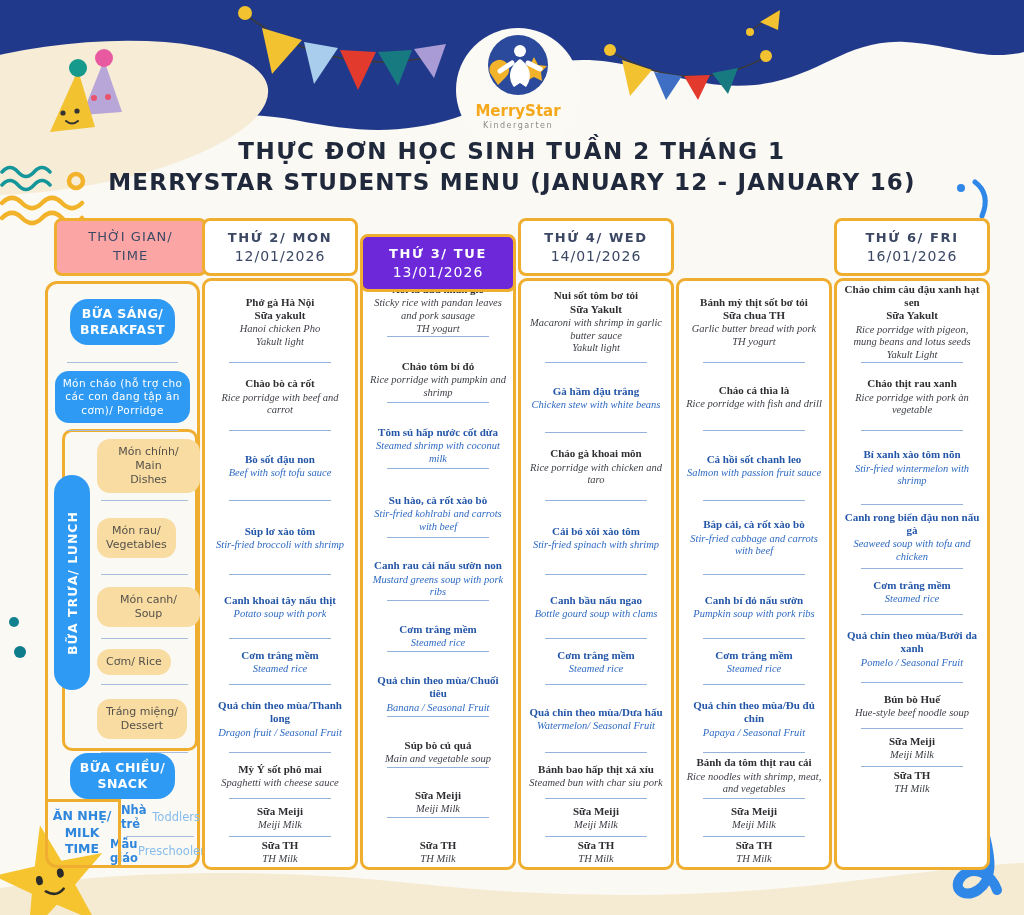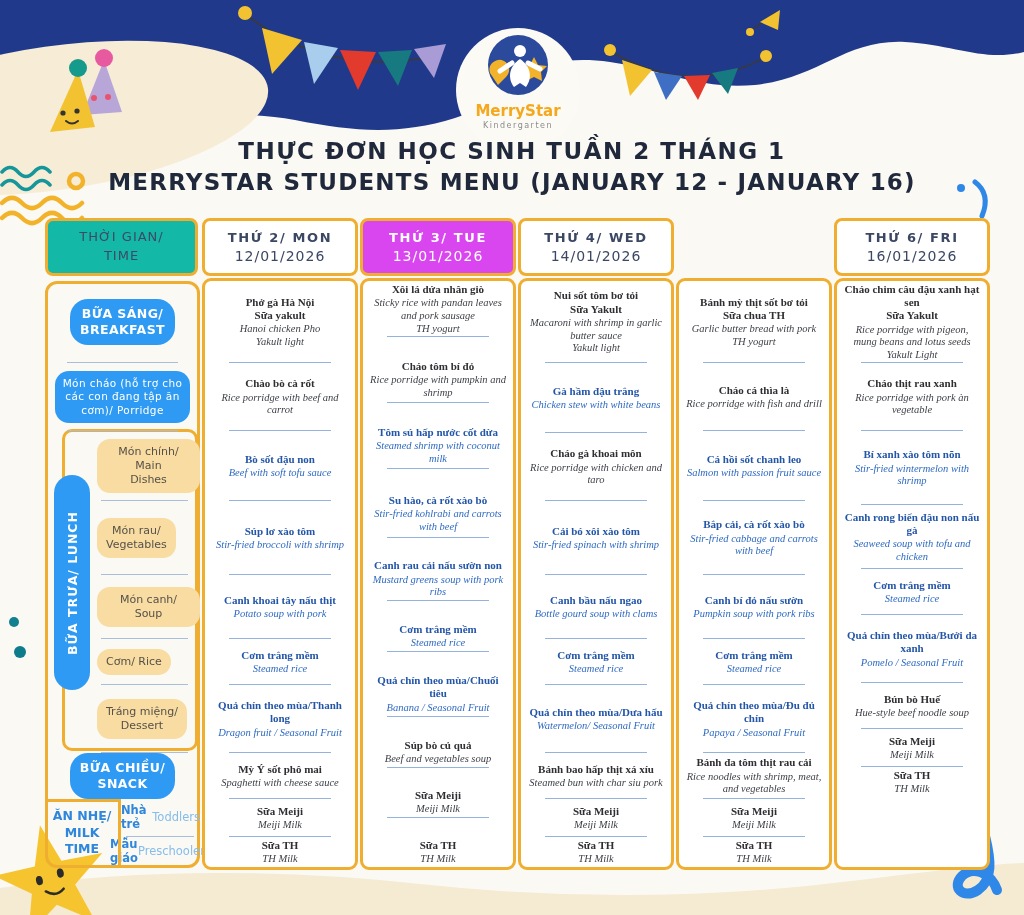--- a/index.html
+++ b/index.html
@@ -14,23 +14,23 @@
   
   .logo{position:absolute;left:458px;top:34px;width:120px;text-align:center;z-index:2;}
   .logo .lname{font:700 15px/1.1 "DejaVu Sans",sans-serif;color:#f5a81c;margin-top:3px;}
   .logo .lsub{font:400 8px/1.4 "DejaVu Sans",sans-serif;color:#8b8b8b;letter-spacing:1.5px;}
 
   
   .hdr{position:absolute;top:218px;height:58px;box-sizing:border-box;border:3px solid #efae2f;border-radius:8px;
        display:flex;flex-direction:column;justify-content:center;align-items:center;background:#fff;z-index:3;text-align:center;}
   .hdr .l1{font:700 13px/1.35 "DejaVu Sans",sans-serif;letter-spacing:1.6px;color:#3b4763;}
   .hdr .l2{font:400 14px/1.3 "DejaVu Sans",sans-serif;letter-spacing:1px;color:#3b4763;}
-  .hdr.hl{background:#d946ef;}
+  .hdr.hl{background:#6d28d9;margin-top:16px;}
   .hdr.hl .l1,.hdr.hl .l2{color:#ffffff;}
-  .hdr.time{left:45px;width:153px;background:#14b8a6;}
+  .hdr.time{left:54px;width:153px;background:#fca5a5;}
   .hdr.time .tg{font:400 13px/1.45 "DejaVu Sans",sans-serif;letter-spacing:1px;color:#3d4a66;white-space:pre-line;}
 
   
   .day-col{position:absolute;top:278px;width:156px;height:592px;background:#fff;border:3px solid #efae2f;border-radius:9px;
            box-sizing:border-box;display:flex;flex-direction:column;z-index:2;}
   .cell{position:relative;display:flex;flex-direction:column;justify-content:center;align-items:center;
         text-align:center;padding:2px 6px;box-sizing:border-box;}
   .cell::after{content:"";position:absolute;bottom:0;left:16%;width:68%;border-bottom:1.5px solid #93b3dd;}
   .cell:last-child::after{display:none;}
   .vi{font:700 11px/1.22 "Liberation Serif",serif;color:#2f2f33;white-space:pre-line;}
@@ -302,21 +302,21 @@
     <div class="cell r6 blue">
         <div class="vi">Cơm trắng mềm</div>
         <div class="en">Steamed rice</div>
       </div>
     <div class="cell r7 blue">
         <div class="vi">Quả chín theo mùa/Chuối tiêu</div>
         <div class="en">Banana / Seasonal Fruit</div>
       </div>
     <div class="cell r8">
         <div class="vi">Súp bò củ quả</div>
-        <div class="en">Beef and vegetables soup</div>
+        <div class="en">Main and vegetable soup</div>
       </div>
     <div class="cell r9">
         <div class="vi">Sữa Meiji</div>
         <div class="en">Meiji Milk</div>
       </div>
     <div class="cell r10">
         <div class="vi">Sữa TH</div>
         <div class="en">TH Milk</div>
       </div>
   </div>

